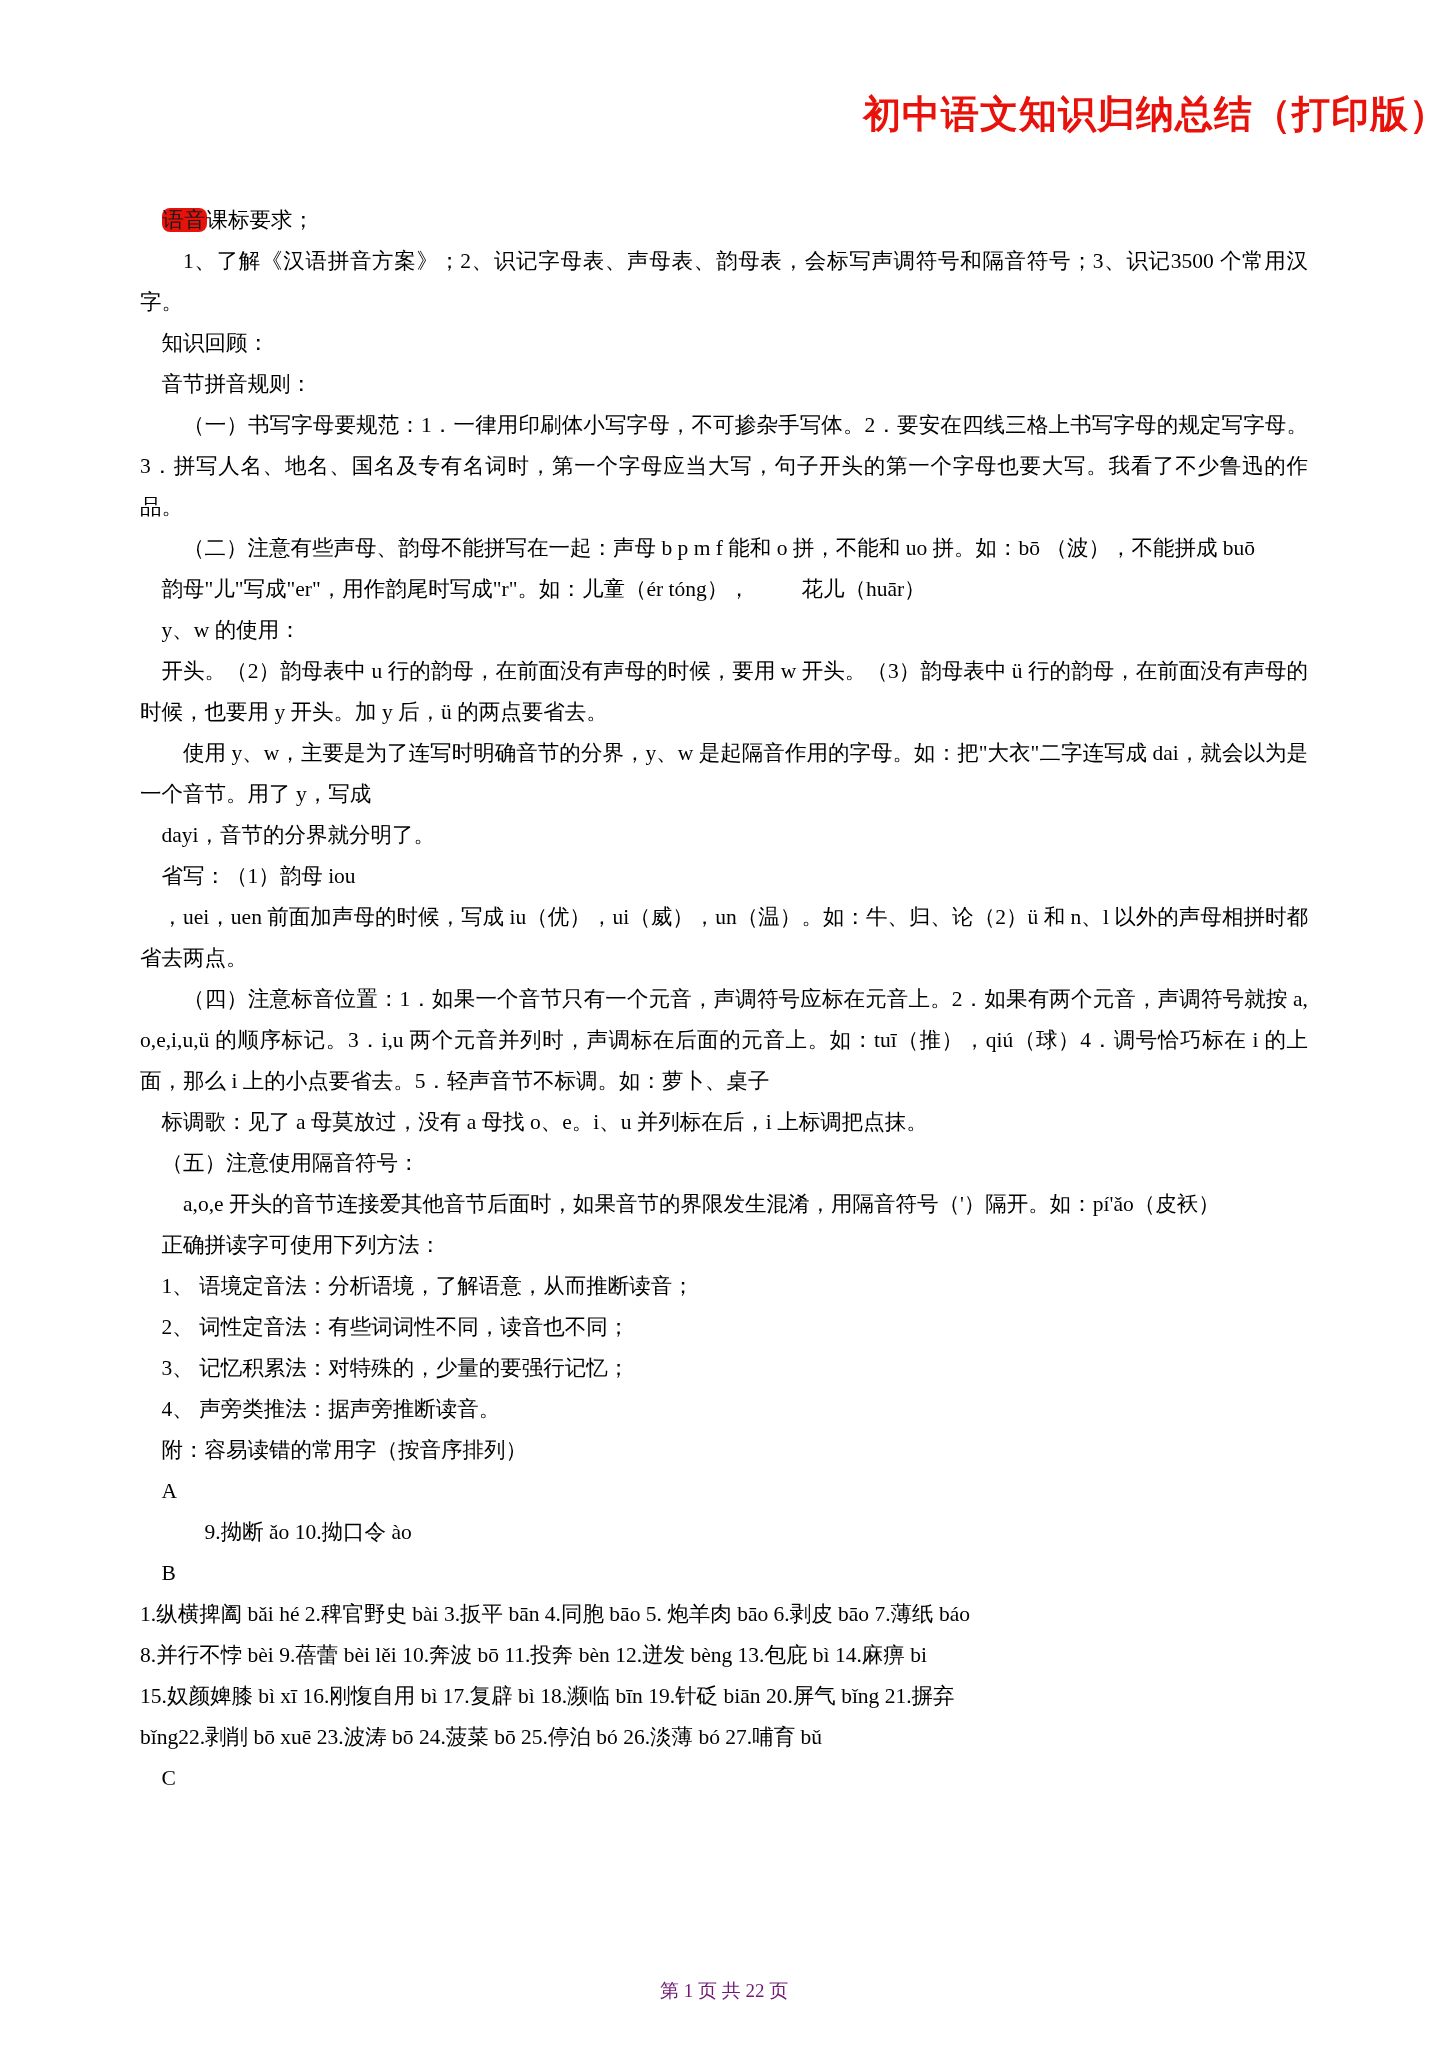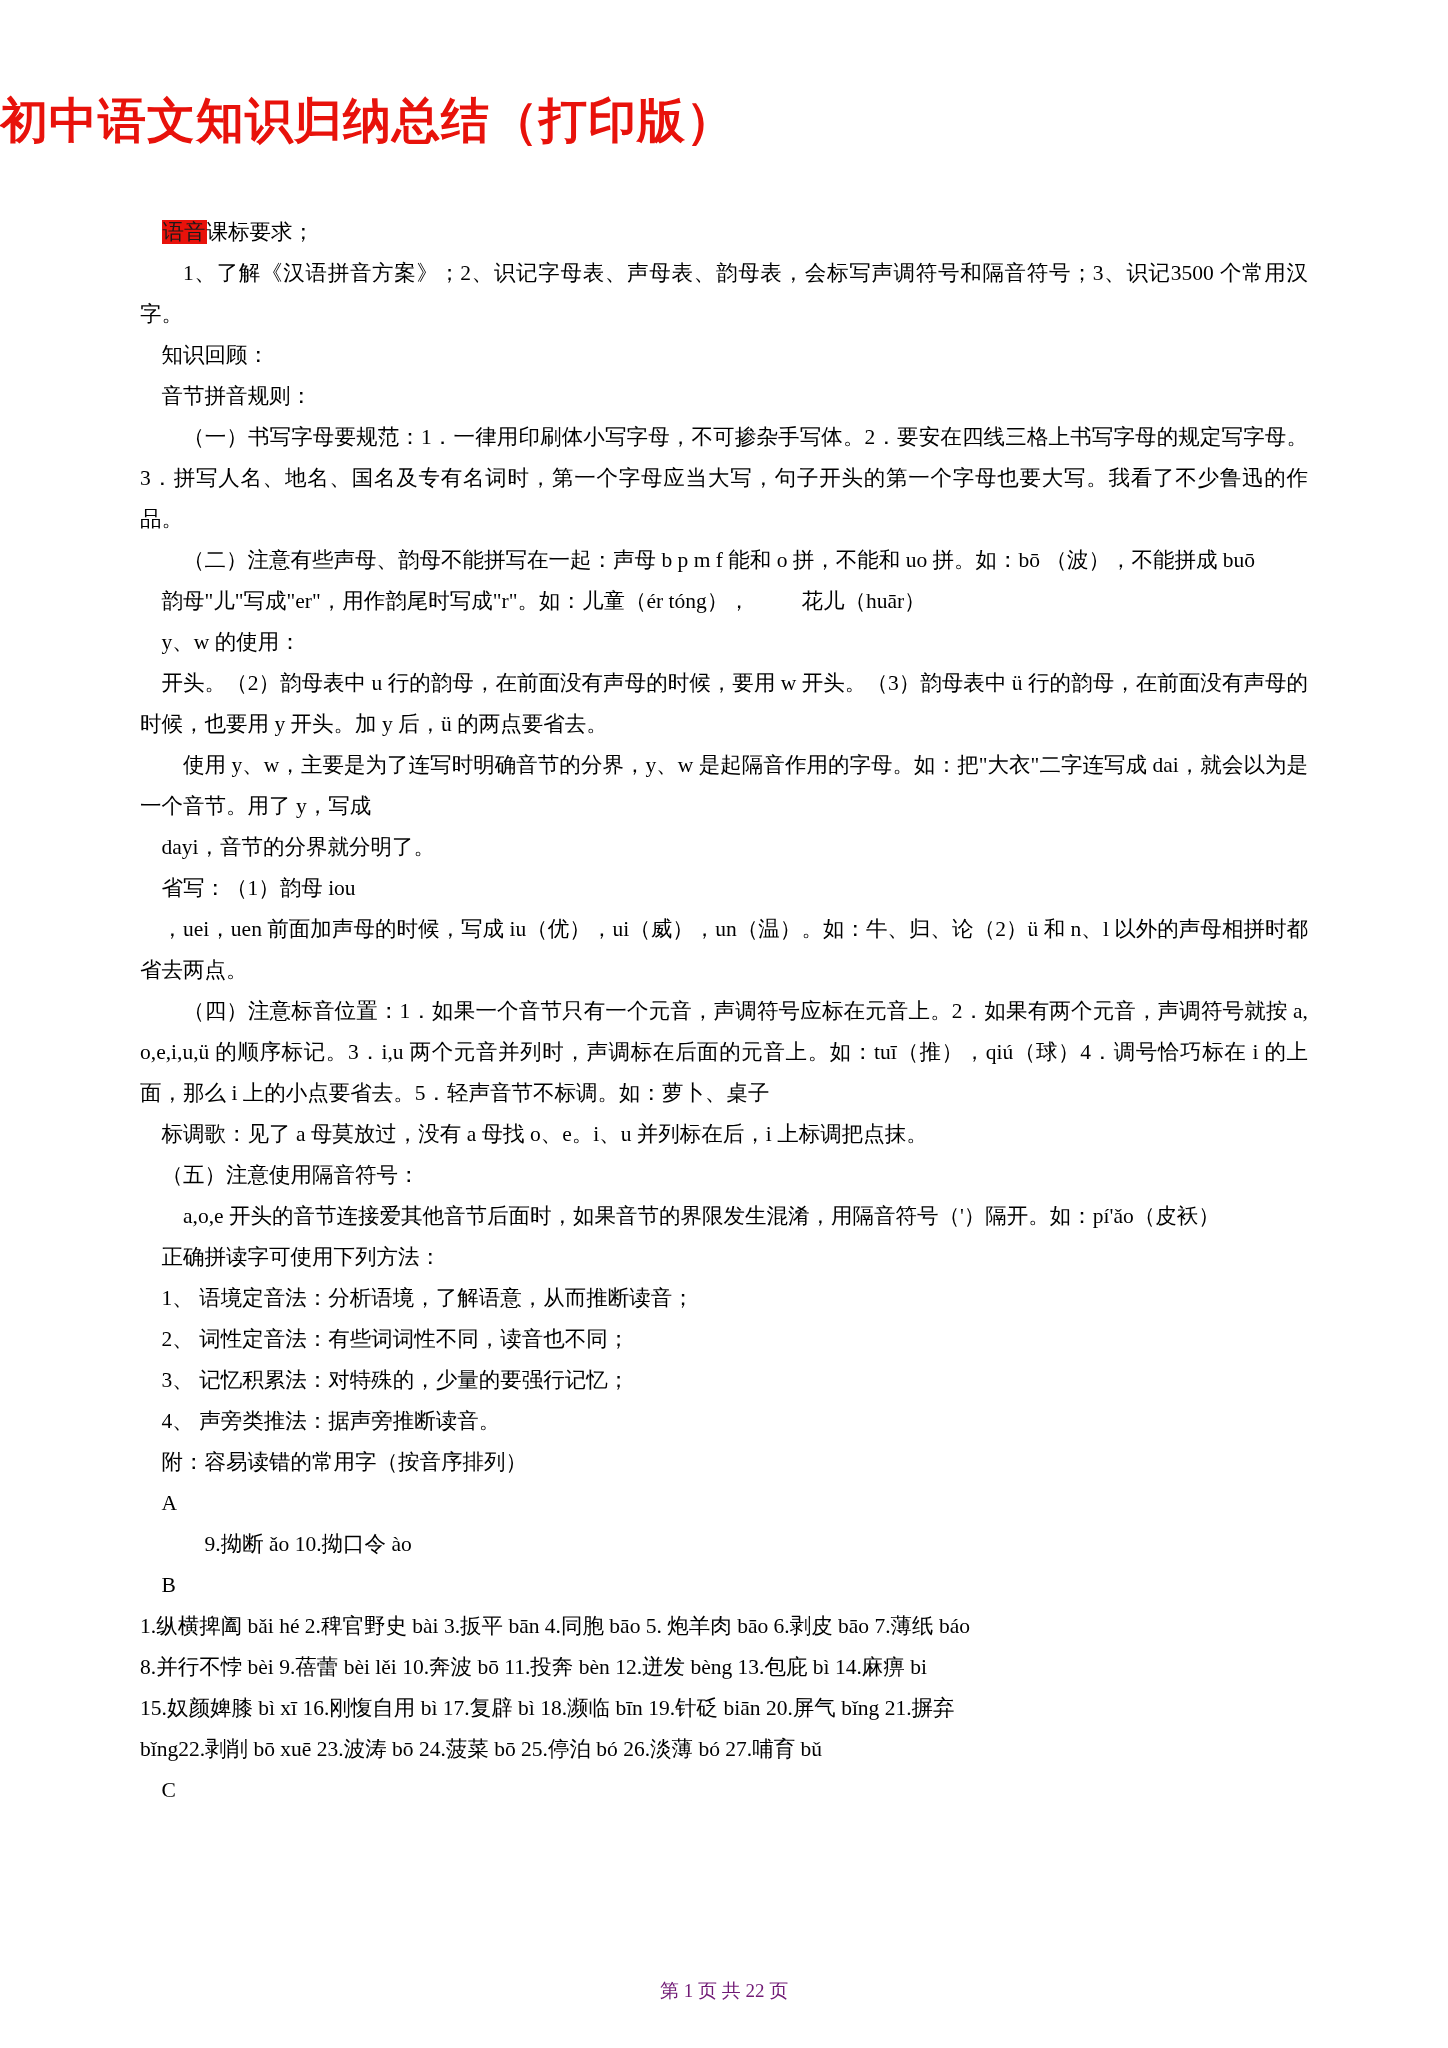--- a/index.html
+++ b/index.html
@@ -14,24 +14,24 @@
   .page {
     position: relative;
     width: 1448px;
     height: 2048px;
     background: #ffffff;
     box-sizing: border-box;
     padding: 0;
     overflow: hidden;
   }
   .doc-title {
-    text-align: left;
+    text-align: right;
     color: #e8120b;
     font-weight: bold;
-    font-size: 48px;
+    font-size: 38px;
     letter-spacing: 1px;
     margin: 0;
     padding-top: 92px;
     line-height: 1.2;
     font-family: "Liberation Serif", "DejaVu Serif", serif;
   }
   .body-block {
     margin: 0 auto;
     padding-top: 62px;
     width: 1168px;
@@ -49,20 +49,21 @@
   p.indent {
     text-indent: 2em;
   }
   p.indent1 {
     text-indent: 1em;
   }
   .hl {
     background: #e8120b;
     color: #1a1a1a;
     padding: 0 1px;
+    border-radius: 8px;
   }
   .footer {
     position: absolute;
     left: 0;
     right: 0;
     bottom: 44px;
     text-align: center;
     font-size: 19px;
     font-family: "Liberation Serif", "DejaVu Serif", serif;
     color: #701a75;

